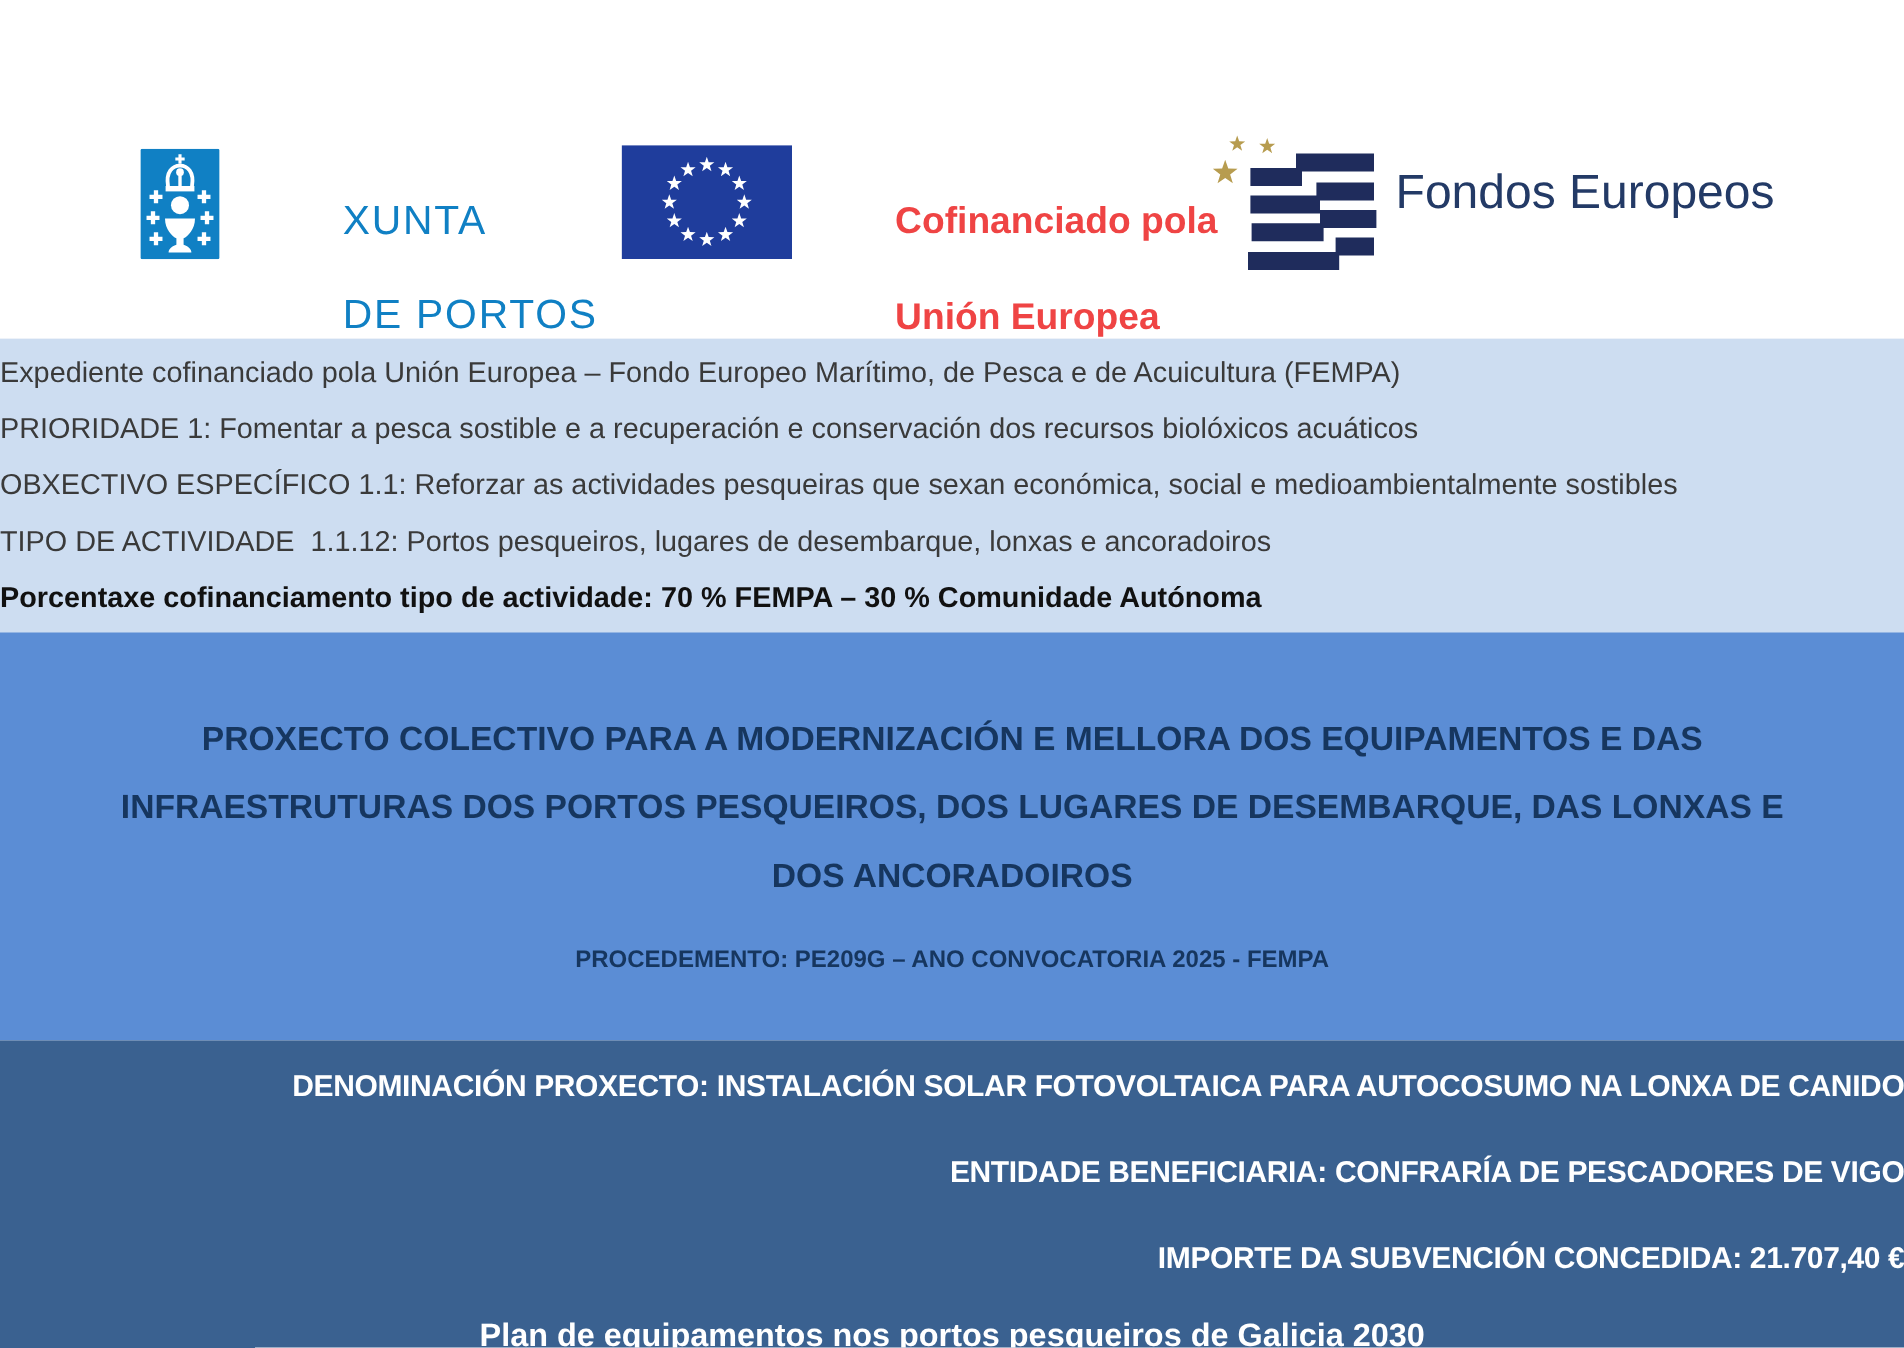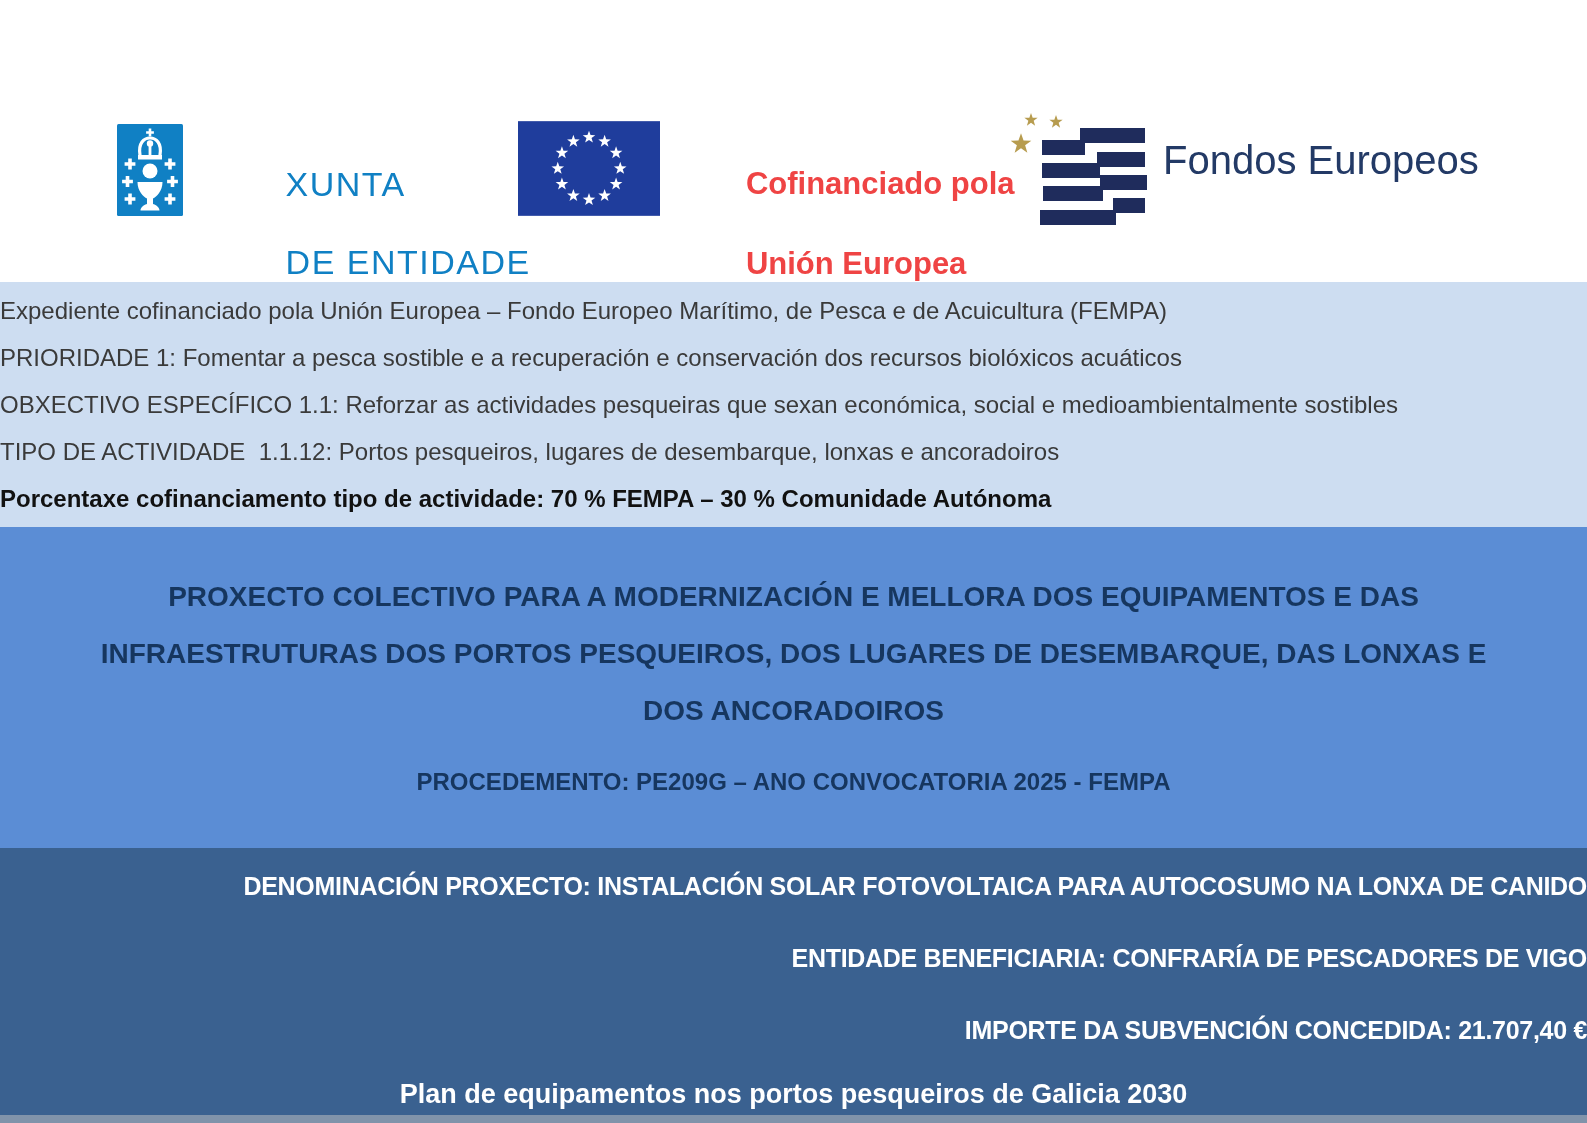--- a/index.html
+++ b/index.html
@@ -29,25 +29,25 @@
   .band-light{
     height:240px;padding-top:5px;background:#cdddf1;
   }
   .band-light .f-line{
     margin:0;line-height:47px;font-size:24px;color:#3a3a3a;
     text-align:left;white-space:pre;
   }
   .band-light .f-bold{font-weight:bold;color:#111111;}
   
   .band-mid{
-    height:280px;padding-top:41px;background:#5b8dd5;
+    height:280px;padding-top:60px;background:#5b8dd5;
     text-align:center;color:#16365f;font-weight:bold;
   }
   .title-line{font-size:28px;line-height:57px;white-space:pre;}
-  .procedure{margin-top:14px;font-size:24px;line-height:57px;white-space:pre;}
+  .procedure{margin-top:14px;font-size:20px;line-height:57px;white-space:pre;}
   
   .band-dark{
     height:265px;padding-top:2px;background:#3a6190;color:#ffffff;font-weight:bold;
   }
   .band-dark p{
     margin:0;line-height:72px;font-size:25px;letter-spacing:-0.3px;
     padding-left:78px;white-space:pre;text-align:right;
   }
   .band-dark p.plan{
     line-height:56px;font-size:27px;letter-spacing:0;
@@ -83,21 +83,21 @@
           <use href="#cross" transform="translate(13,40)"></use>
           <use href="#cross" transform="translate(10.5,57.5)"></use>
           <use href="#cross" transform="translate(13,75)"></use>
           <use href="#cross" transform="translate(53,40)"></use>
           <use href="#cross" transform="translate(55.5,57.5)"></use>
           <use href="#cross" transform="translate(53,75)"></use>
         </g>
       </svg>
       <div class="xunta-text">
         <span>XUNTA</span><br>
-        <span>DE ENTIDADE</span>
+        <span>DE PORTOS</span>
       </div>
     </div>
 
     <div>
       <svg class="eu-flag" width="142" height="97" viewBox="0 0 150 100">
         <rect width="150" height="100" fill="#1f3d9c"></rect>
         <g fill="#ffffff">
           <use href="#star" transform="translate(75,17)"></use>
           <use href="#star" transform="translate(91.5,21.4)"></use>
           <use href="#star" transform="translate(103.6,33.5)"></use>

